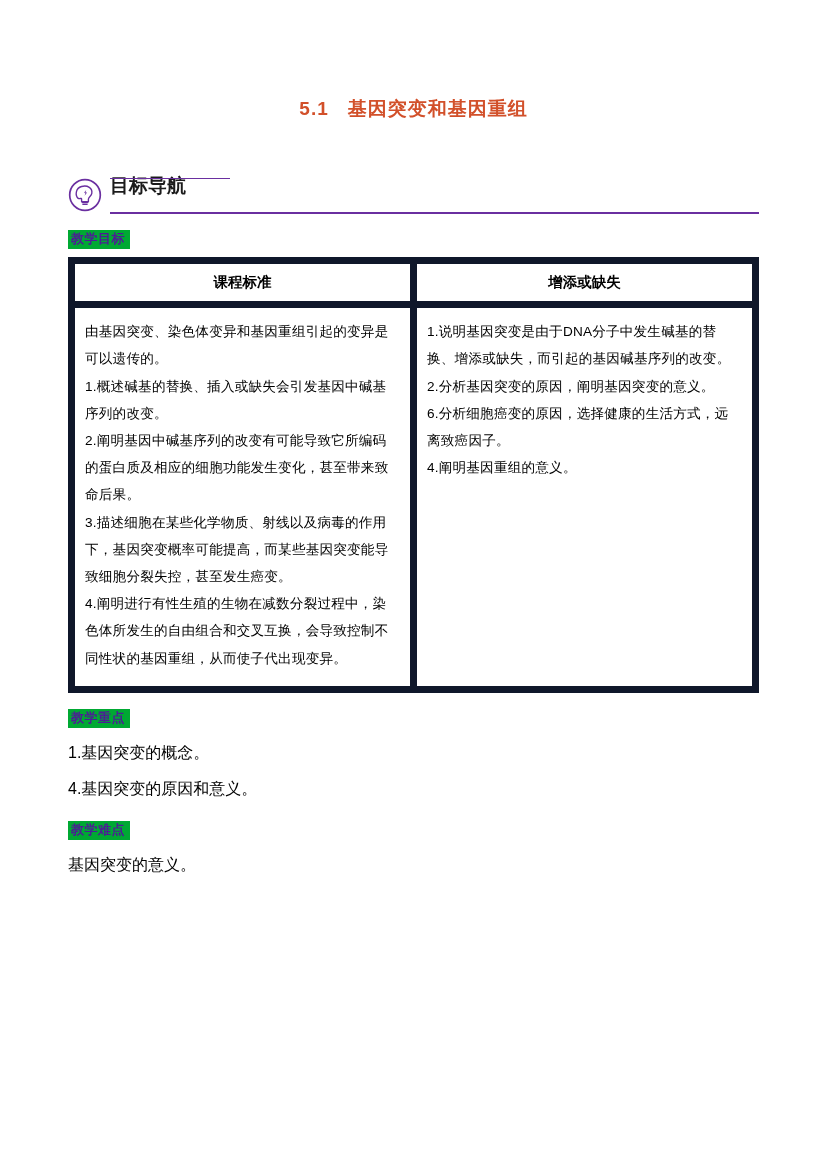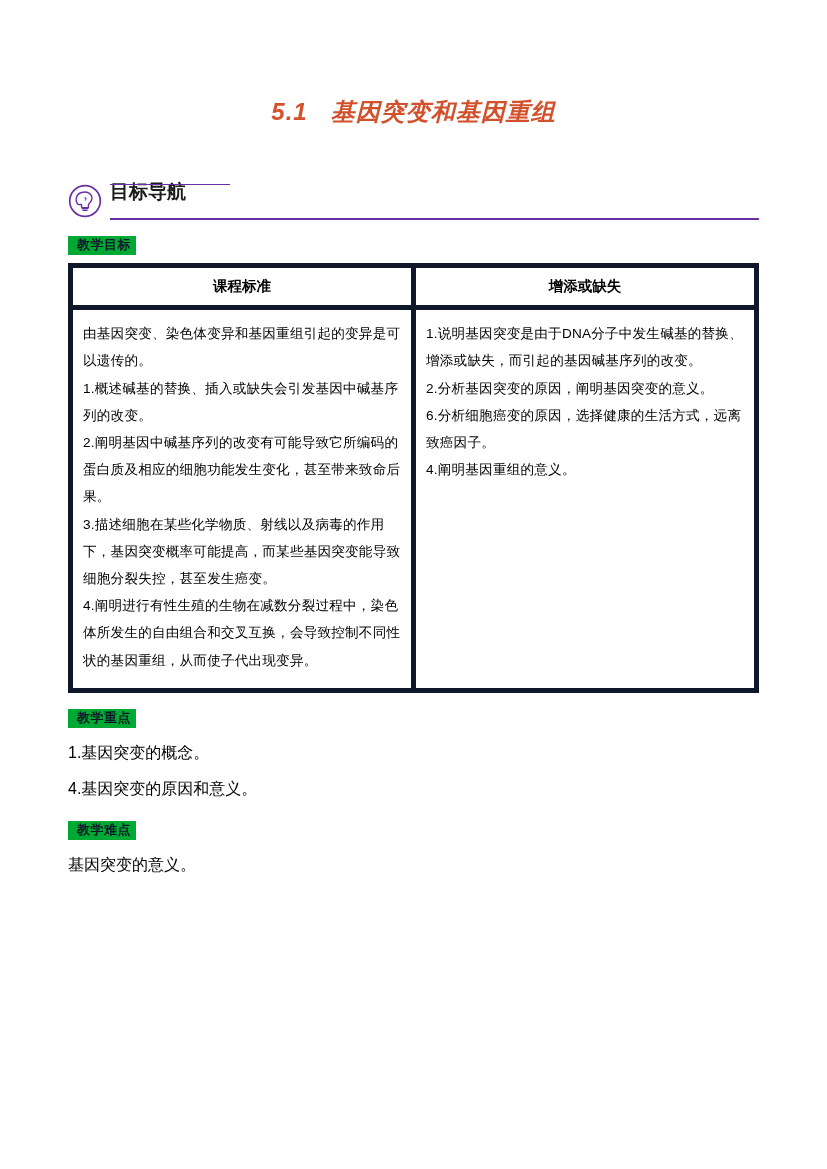--- a/index.html
+++ b/index.html
@@ -17,26 +17,25 @@
   .page {
     position: relative;
     width: 827px;
     height: 1169px;
     box-sizing: border-box;
     padding: 0 68px;
   }
   .doc-title {
     margin-top: 96px;
     text-align: center;
-    font-size: 24px;
+    font-size: 19px;
     font-weight: bold;
     color: #d2502a;
     letter-spacing: 1px;
     font-family: "Liberation Sans", sans-serif;
-    font-style: italic;
   }
   .doc-title .num {
     color: #d2502a;
   }
   
   .section-head {
     margin-top: 52px;
     display: flex;
     align-items: flex-end;
     position: relative;
@@ -69,37 +68,37 @@
     left: 42px;
     right: 0;
     top: 4px;
     border-bottom: 1px solid #6a2fa0;
     width: 120px;
   }
   
   .tag {
     display: inline-block;
     background: #00a933;
-    color: #0f172a;
+    color: #4c1d95;
     font-size: 13px;
     font-weight: bold;
-    padding: 2px 5px 3px 9px;
+    padding: 2px 5px 3px 3px;
     line-height: 1.1;
     margin-top: 16px;
     letter-spacing: 0.5px;
   }
   
   table.goals {
     width: 100%;
     border-collapse: collapse;
     margin-top: 8px;
     table-layout: fixed;
   }
   table.goals th, table.goals td {
-    border: 5px solid #0f172a;
+    border: 7px solid #0f172a;
     vertical-align: top;
     padding: 10px 10px 14px 10px;
   }
   table.goals th {
     text-align: center;
     font-size: 14.5px;
     font-weight: bold;
     padding: 9px 6px 9px 6px;
   }
   table.goals td {

